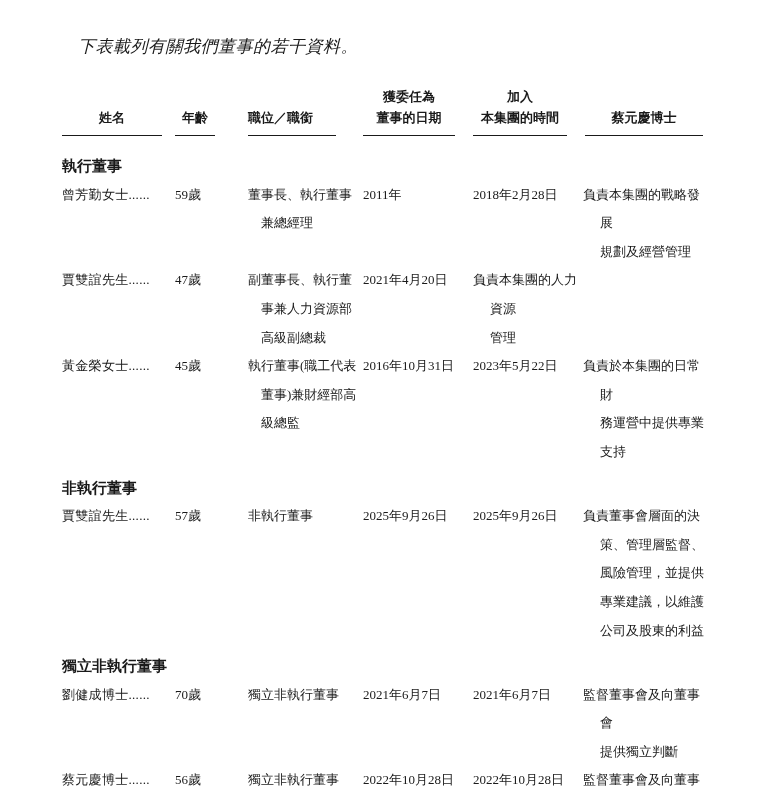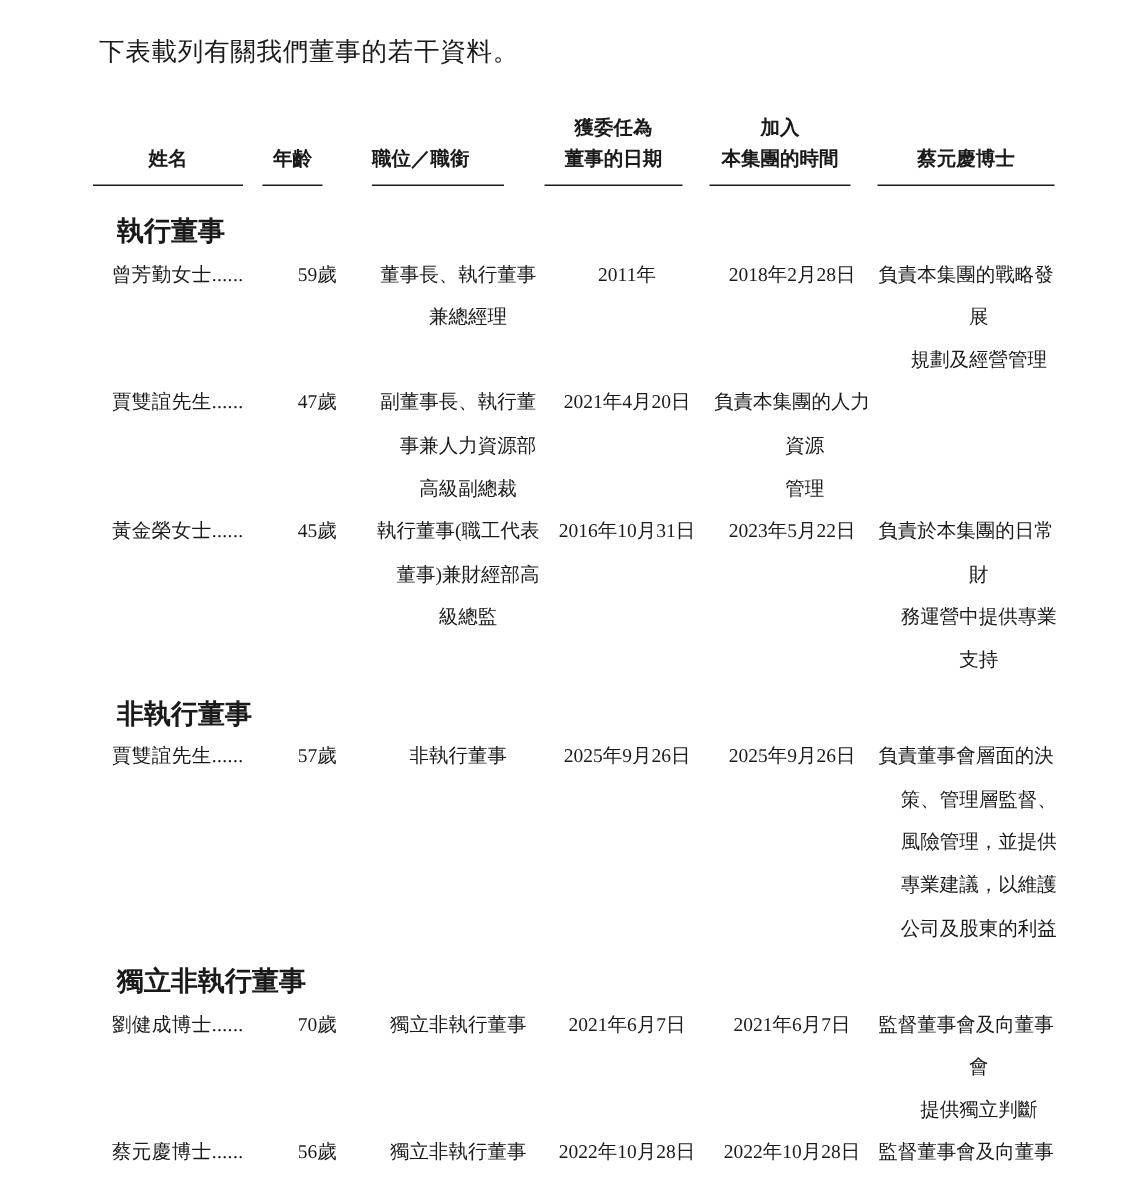--- a/index.html
+++ b/index.html
@@ -15,24 +15,25 @@
     font-family: "Liberation Serif", "DejaVu Serif", serif;
   }
   .page {
     box-sizing: border-box;
     width: 763px;
     height: 786px;
     padding: 18px 58px 0 62px;
   }
   
   .intro {
-    margin: 4px;
+    margin: 16px;
     font-size: 17px;
     line-height: 26px;
     letter-spacing: 0.5px;
+    font-style: italic;
   }
   
   .table {
     width: 643px;
     font-size: 13px;
   }
   .grid-row {
     display: grid;
     grid-template-columns: 113px 73px 115px 110px 110px 122px;
   }
@@ -58,26 +59,25 @@
   .w-join  { width: 94px;  text-align: center; }
   .w-appt  { width: 92px;  text-align: center; }
   .w-role  { width: 118px; text-align: center; margin-left: 2px; }
   
   .tbody {
     margin-top: 16px;
     line-height: 28.6px;
   }
   .section-title {
     font-weight: bold;
-    font-size: 18px;
+    font-size: 15px;
     line-height: 28.6px;
-    margin-left: 16px;
   }
   .section-title.spaced { margin-top: 7px; }
-  .cell { white-space: pre-line; text-align: center; }
+  .cell { white-space: pre-line; }
   .hang  { padding-left: 1em;   text-indent: -1em; }
   .hang2 { padding-left: 1.3em; text-indent: -1.3em; }
   .c-name { letter-spacing: 0.3px; }
 </style>
 </head>
 <body>
 
 <div class="page">
 
   <p class="intro">下表載列有關我們董事的若干資料。</p>

